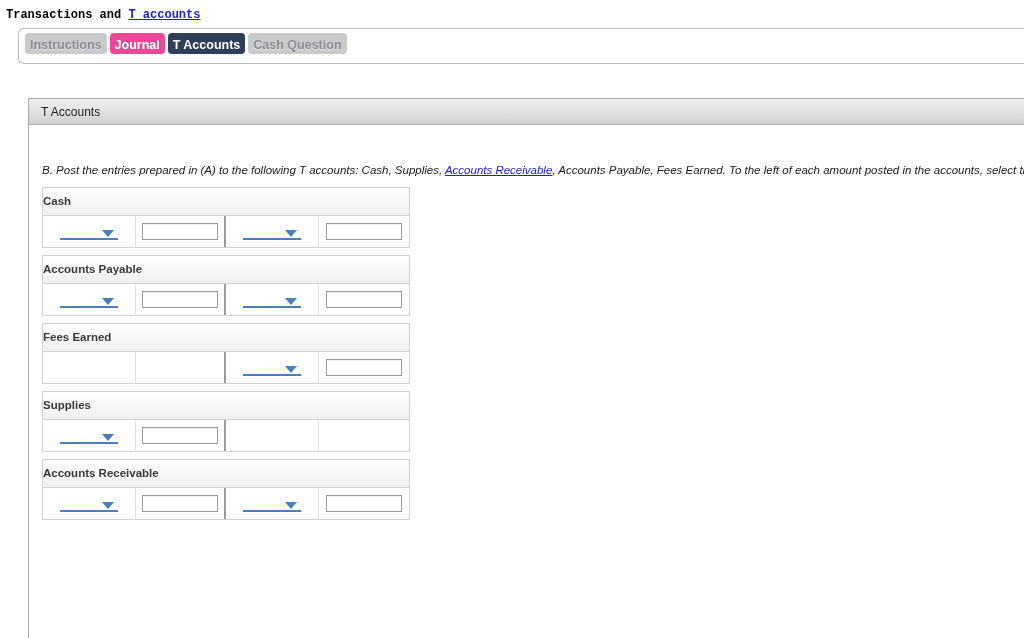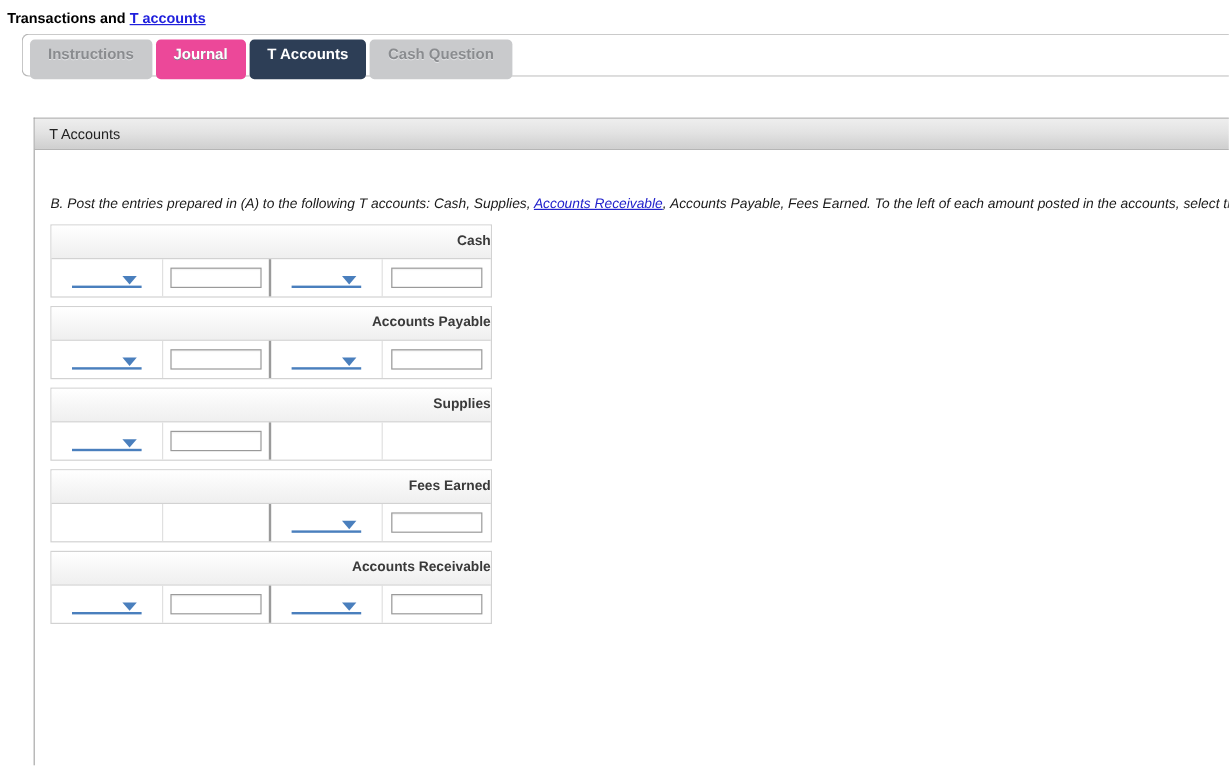--- a/index.html
+++ b/index.html
@@ -18,20 +18,21 @@
   }
 
   
   .page-title {
     font-size: 12px;
     font-weight: bold;
     color: #000000;
     padding: 8px 0 0 6px;
     line-height: 14px;
     white-space: nowrap;
+    font-family: Liberation Mono, monospace;
   }
   .page-title .link {
     color: #2020dd;
     text-decoration: underline;
     font-weight: bold;
     cursor: pointer;
   }
 
   
   .tabbar-wrap {
@@ -47,23 +48,23 @@
     position: relative;
   }
   .tabs {
     display: flex;
     align-items: flex-start;
     gap: 3px;
   }
   .tab {
     font-size: 12.5px;
     font-weight: bold;
-    height: 33px;
+    height: 21px;
     line-height: 24px;
-    padding: 0 15px;
+    padding: 0 5px;
     border-radius: 4px;
     white-space: nowrap;
     cursor: pointer;
     box-sizing: border-box;
     text-align: center;
   }
   .tab.muted {
     background: #c9cacc;
     color: #8a8c8f;
     text-shadow: 0 1px 0 #e2e3e5;
@@ -128,21 +129,21 @@
     width: 368px;
     border: 1px solid #d2d2d2;
     border-collapse: separate;
     margin-bottom: 7px;
     background: #ffffff;
     box-sizing: border-box;
   }
   .ta-head {
     height: 27px;
     line-height: 27px;
-    text-align: right;
+    text-align: left;
     font-size: 11.5px;
     font-weight: bold;
     color: #3a3a3a;
     background: linear-gradient(to bottom, #ffffff 0%, #f6f6f6 55%, #efefef 100%);
     border-bottom: 1px solid #d2d2d2;
   }
   .ta-row {
     display: flex;
     height: 31px;
   }
@@ -269,52 +270,52 @@
                 <span class="rule"></span>
                 <span class="caret"></span>
               </div>
             </div>
             <div class="ta-cell c-amt">
               <input type="text" class="amt-input" style="">
             </div>
           </div>
         </div>
         <div class="taccount">
-          <div class="ta-head">Supplies</div>
-          <div class="ta-row">
-            <div class="ta-cell c-date">
-              <div class="date-select">
-                <span class="rule"></span>
-                <span class="caret"></span>
-              </div>
-            </div>
-            <div class="ta-cell c-amt left-amt">
-              <input type="text" class="amt-input" style="">
-            </div>
-            <div class="ta-cell c-date right-date"></div>
-            <div class="ta-cell c-amt"></div>
-          </div>
-        </div>
-        <div class="taccount">
           <div class="ta-head">Fees Earned</div>
           <div class="ta-row">
             <div class="ta-cell c-date"></div>
             <div class="ta-cell c-amt left-amt"></div>
             <div class="ta-cell c-date right-date">
               <div class="date-select">
                 <span class="rule"></span>
                 <span class="caret"></span>
               </div>
             </div>
             <div class="ta-cell c-amt">
               <input type="text" class="amt-input" style="">
             </div>
           </div>
         </div>
         <div class="taccount">
+          <div class="ta-head">Supplies</div>
+          <div class="ta-row">
+            <div class="ta-cell c-date">
+              <div class="date-select">
+                <span class="rule"></span>
+                <span class="caret"></span>
+              </div>
+            </div>
+            <div class="ta-cell c-amt left-amt">
+              <input type="text" class="amt-input" style="">
+            </div>
+            <div class="ta-cell c-date right-date"></div>
+            <div class="ta-cell c-amt"></div>
+          </div>
+        </div>
+        <div class="taccount">
           <div class="ta-head">Accounts Receivable</div>
           <div class="ta-row">
             <div class="ta-cell c-date">
               <div class="date-select">
                 <span class="rule"></span>
                 <span class="caret"></span>
               </div>
             </div>
             <div class="ta-cell c-amt left-amt">
               <input type="text" class="amt-input" style="">

